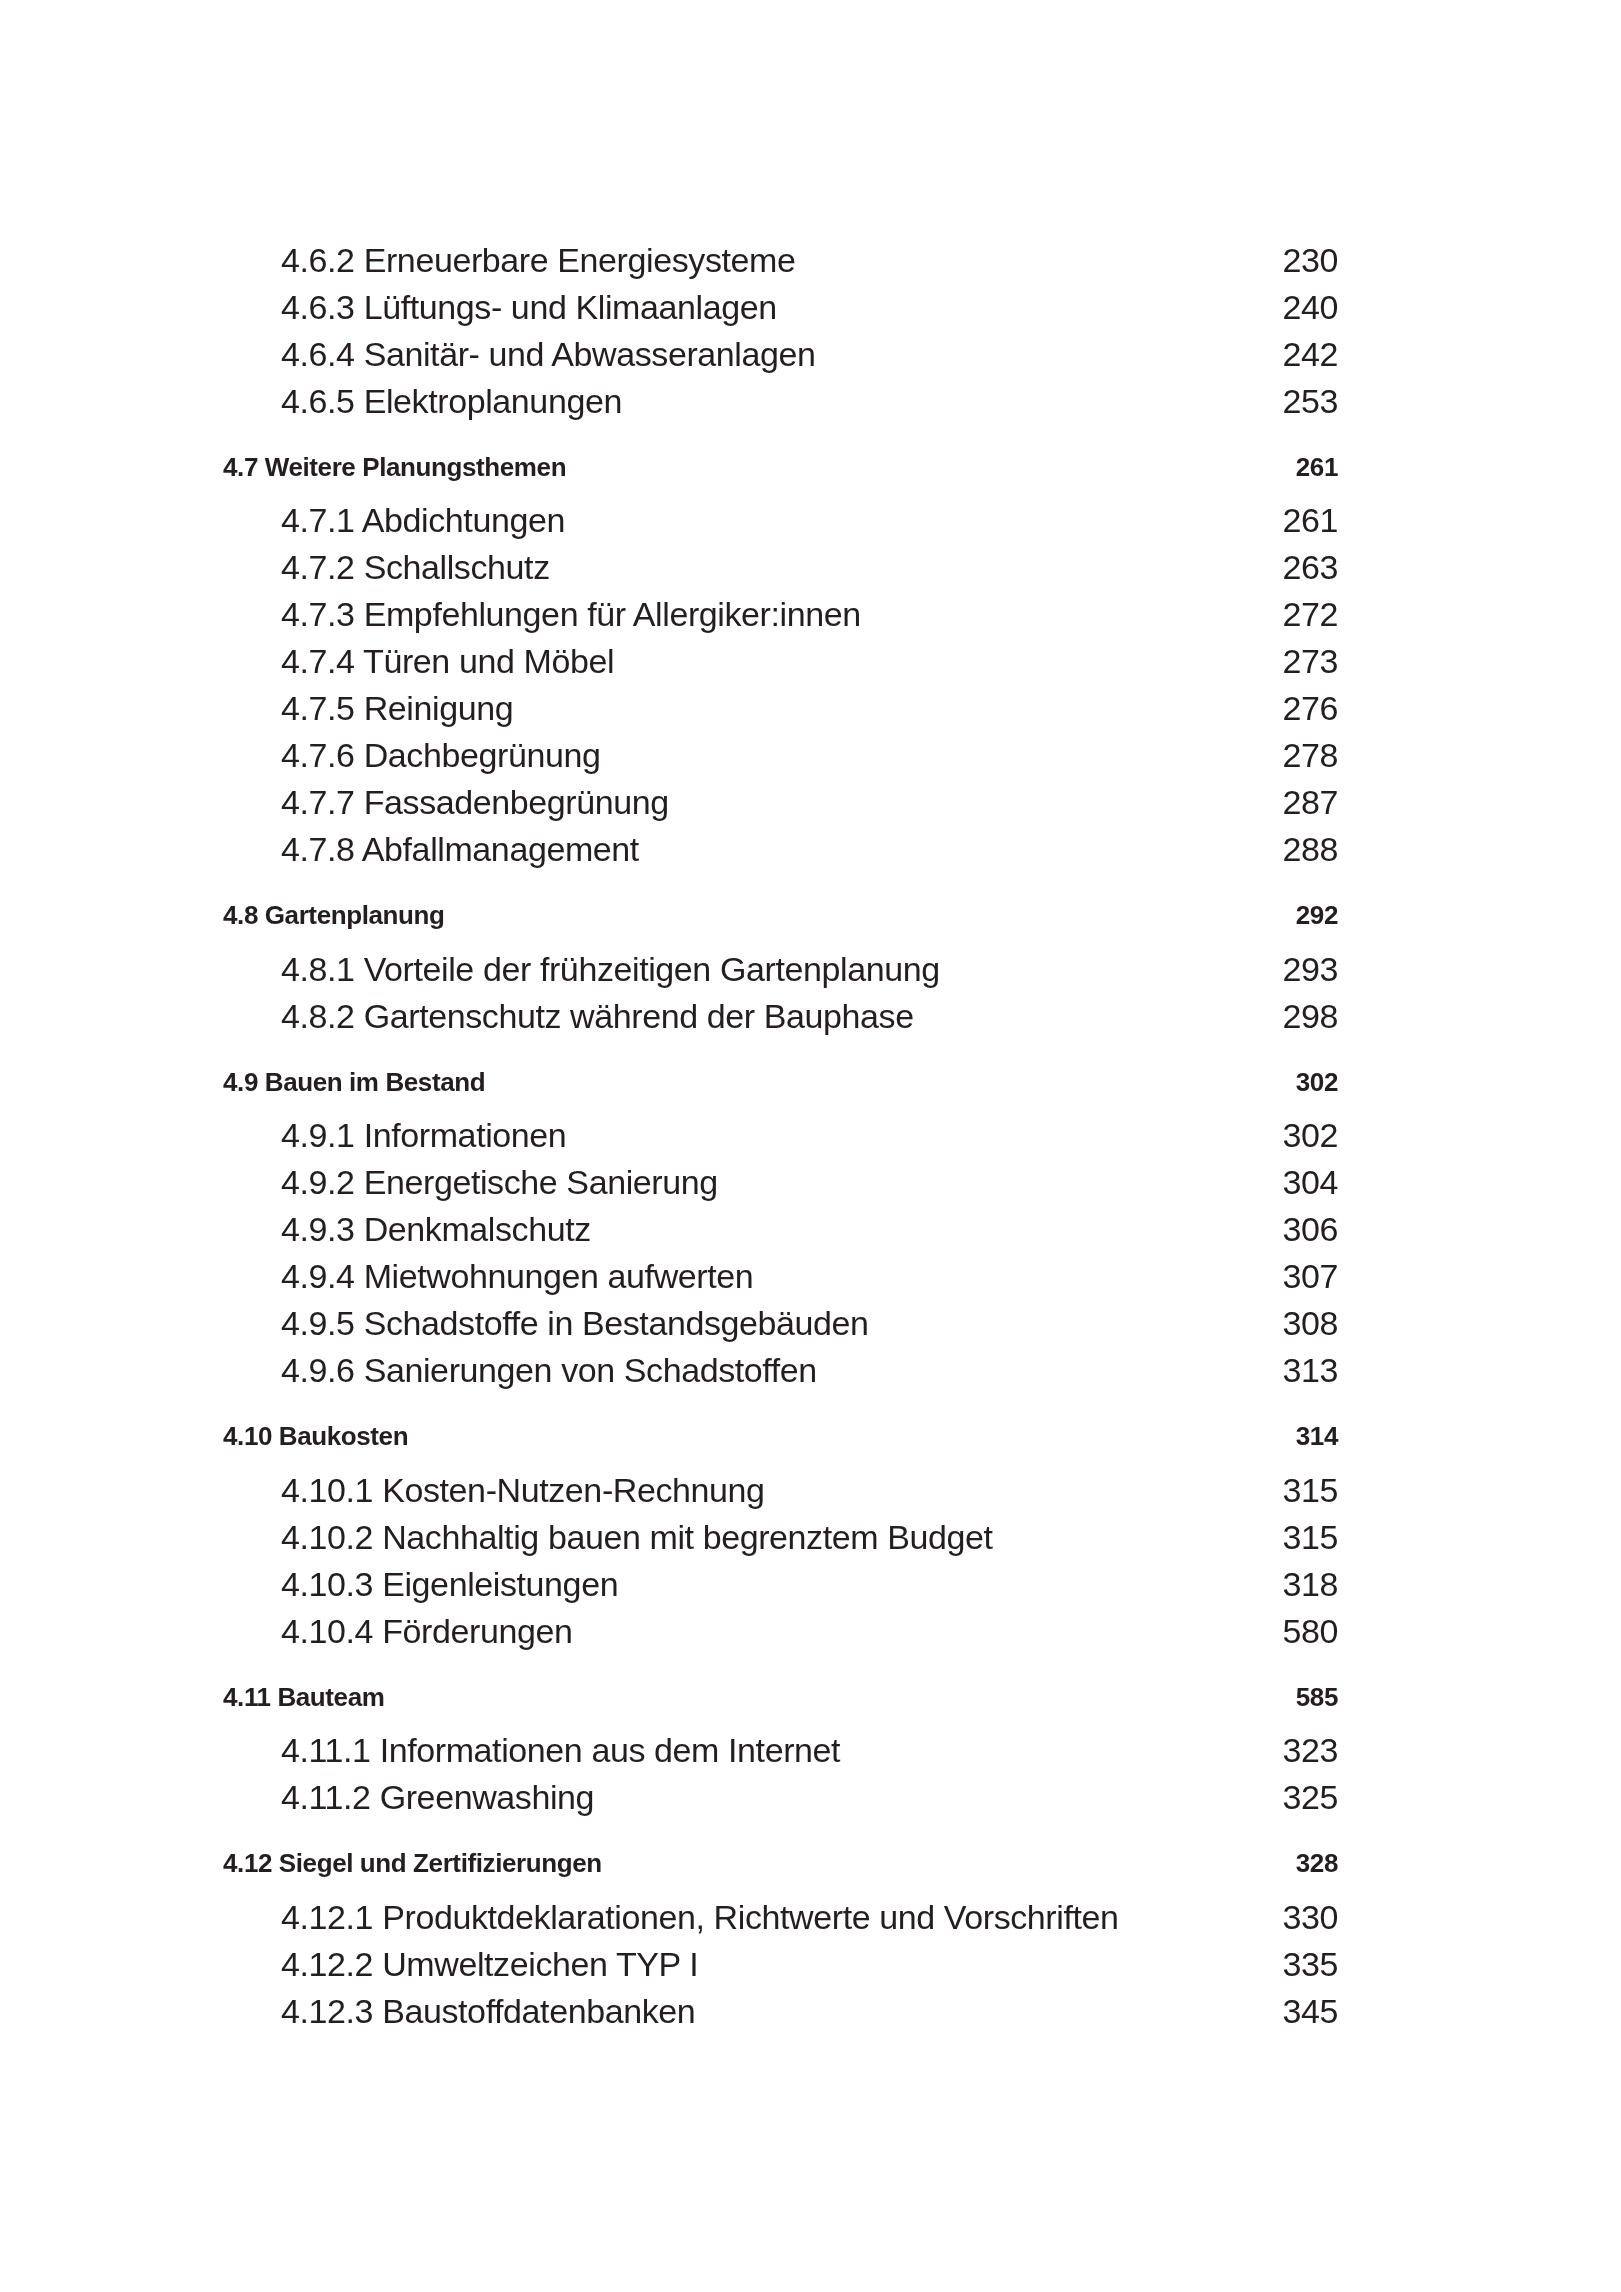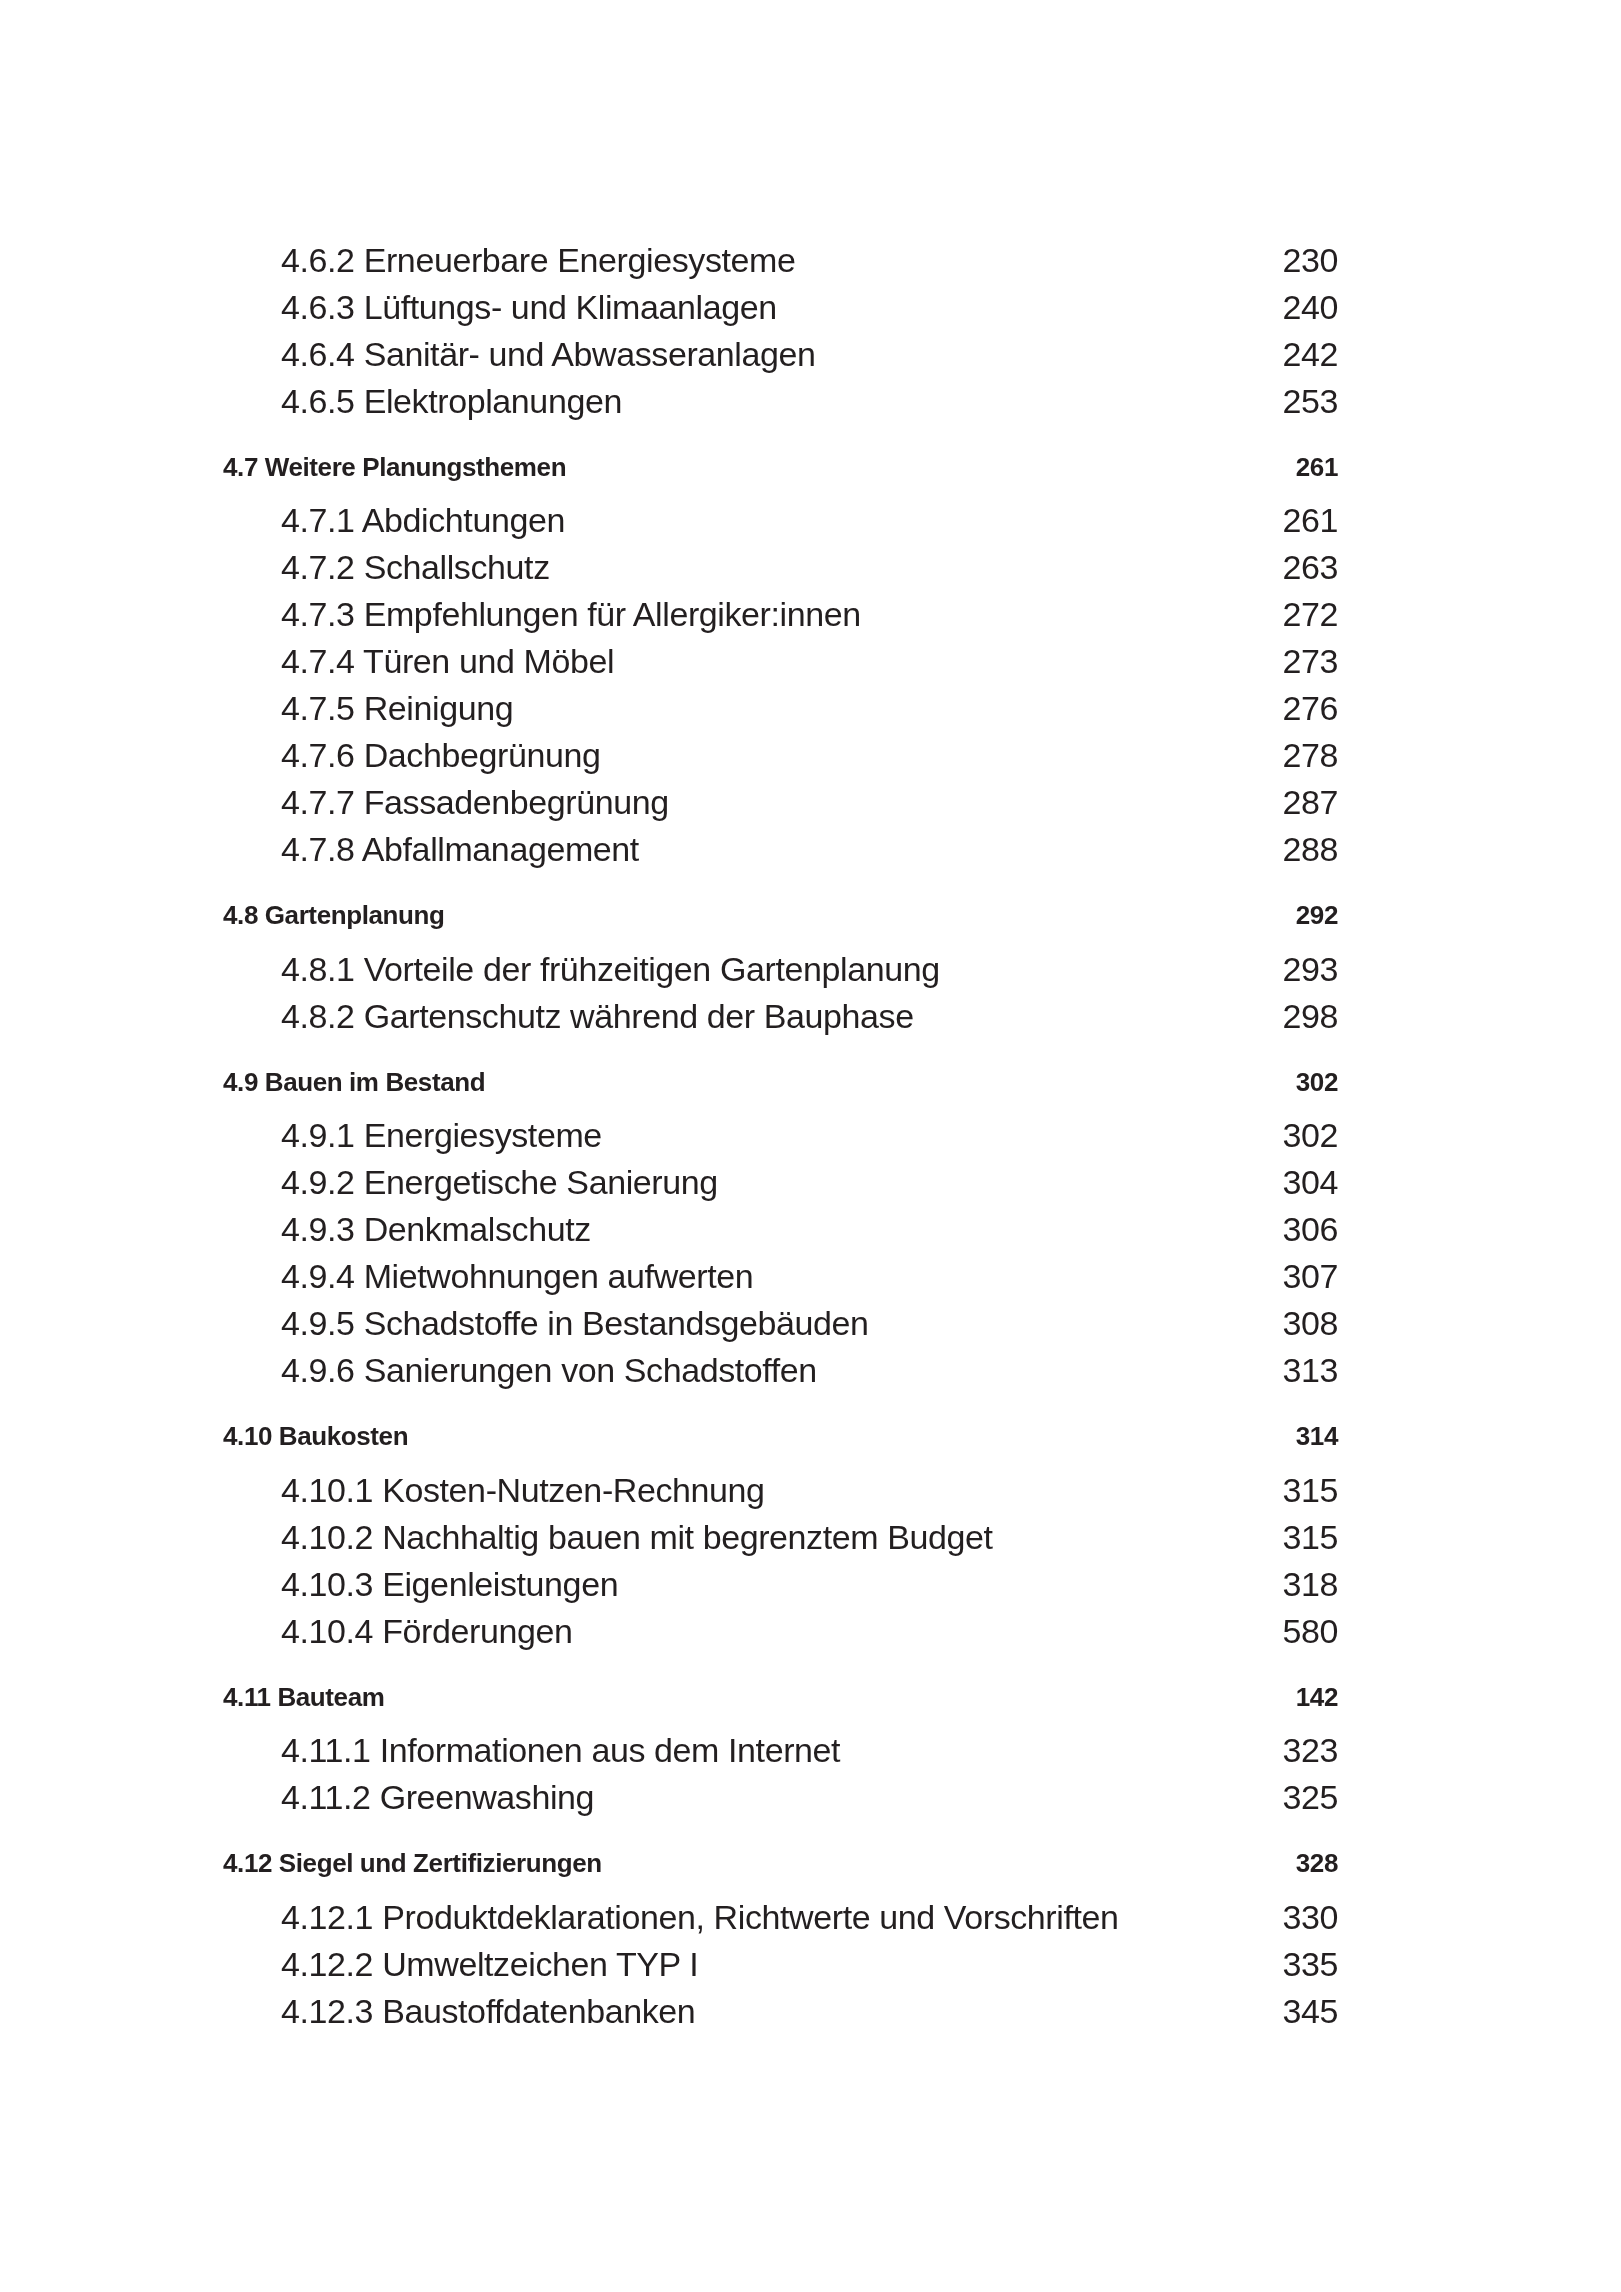--- a/index.html
+++ b/index.html
@@ -113,21 +113,21 @@
     </div>
     <div class="row item-row">
       <span class="label">4.8.2 Gartenschutz während der Bauphase</span>
       <span class="pagenum">298</span>
     </div>
     <div class="row header-row">
       <span class="label">4.9 Bauen im Bestand</span>
       <span class="pagenum">302</span>
     </div>
     <div class="row item-row">
-      <span class="label">4.9.1 Energiesysteme</span>
+      <span class="label">4.9.1 Informationen</span>
       <span class="pagenum">302</span>
     </div>
     <div class="row item-row">
       <span class="label">4.9.2 Energetische Sanierung</span>
       <span class="pagenum">304</span>
     </div>
     <div class="row item-row">
       <span class="label">4.9.3 Denkmalschutz</span>
       <span class="pagenum">306</span>
     </div>
@@ -158,21 +158,21 @@
     <div class="row item-row">
       <span class="label">4.10.3 Eigenleistungen</span>
       <span class="pagenum">318</span>
     </div>
     <div class="row item-row">
       <span class="label">4.10.4 Förderungen</span>
       <span class="pagenum">580</span>
     </div>
     <div class="row header-row">
       <span class="label">4.11 Bauteam</span>
-      <span class="pagenum">142</span>
+      <span class="pagenum">585</span>
     </div>
     <div class="row item-row">
       <span class="label">4.11.1 Informationen aus dem Internet</span>
       <span class="pagenum">323</span>
     </div>
     <div class="row item-row">
       <span class="label">4.11.2 Greenwashing</span>
       <span class="pagenum">325</span>
     </div>
     <div class="row header-row">

